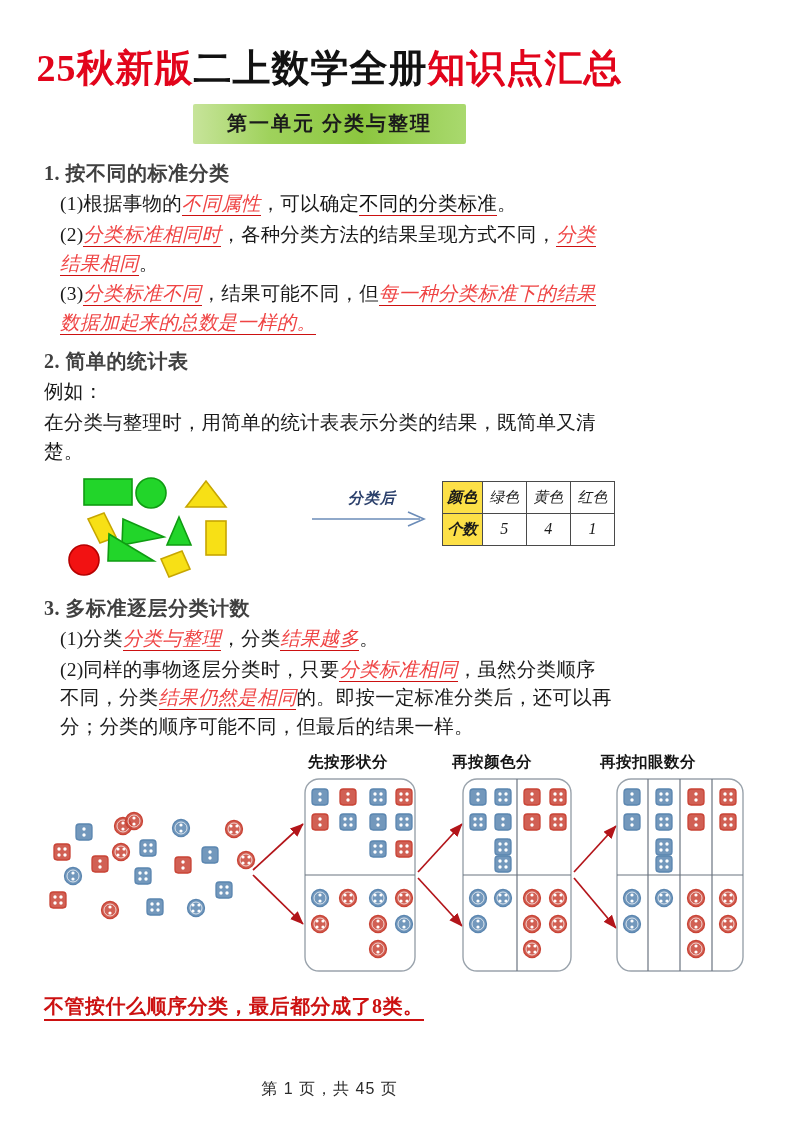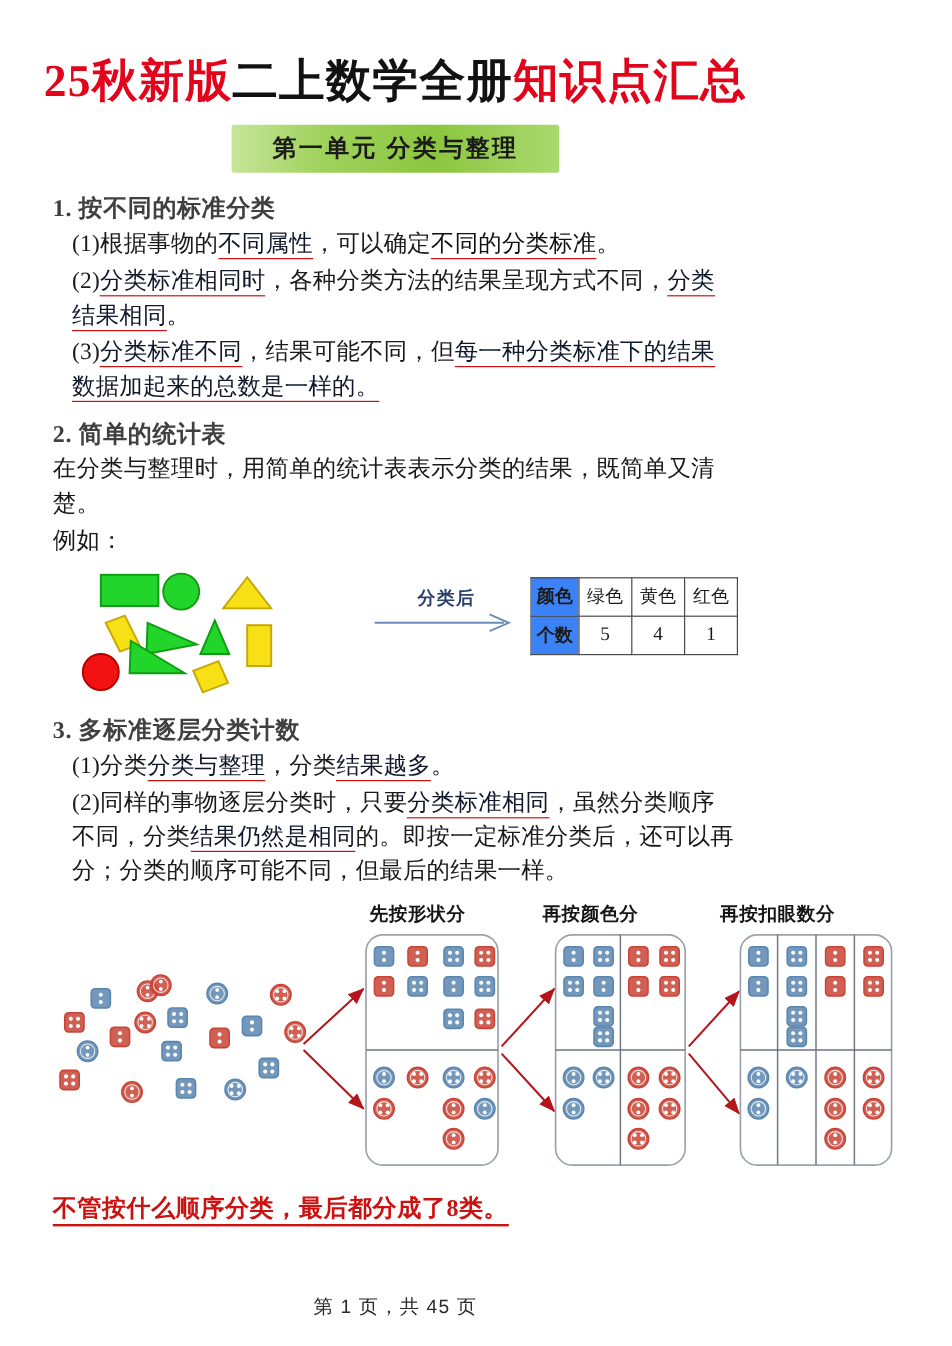--- a/index.html
+++ b/index.html
@@ -50,35 +50,37 @@
     margin: 10px 0 3px 0;
   }
   .para {
     font-size: 19.5px;
     line-height: 1.48;
     margin: 2px 0 2px 0;
     letter-spacing: .2px;
   }
   .para.indent { padding-left: 16px; text-indent: 0; }
   .em {
-    color:#0f172a;
+    color:#ef4444;
     border-bottom: 1.6px solid #cc1111;
     padding-bottom: 1px;
+    font-style: italic;
   }
   .emu {
     color:#111;
     border-bottom: 1.6px solid #cc1111;
     padding-bottom: 1px;
   }
 
   
   .fig1 {
     position: relative;
     height: 112px;
     margin-top: 6px;
+    font-style: italic;
   }
   .shapes { position:absolute; left: 22px; top: 0; width: 230px; height: 108px; }
   .shapes svg { display:block; }
 
   .arrow1 { position:absolute; left: 268px; top: 16px; width: 120px; text-align:center; }
   .arrow1 .lbl { font-size: 15px; color:#2a3f6b; font-weight: bold; letter-spacing:1px; }
   .arrow1 svg { display:block; margin-top: 2px; }
 
   .stat-table {
     position:absolute; left: 398px; top: 8px;
@@ -87,21 +89,21 @@
   }
   .stat-table td {
     border: 1px solid #4a4a4a;
     text-align:center;
     padding: 6px 0;
     width: 73px;
     height: 28px;
     font-family: "Liberation Serif", serif;
   }
   .stat-table td.hdr {
-    background: #3b82f6;
+    background: #fde047;
     font-weight: bold;
     width: 64px;
   }
   .stat-table td.num { font-size: 16px; }
 
   
   .fig2 { position: relative; height: 225px; margin-top: 10px; }
   .col-label {
     position:absolute;
     font-size: 15.5px;
@@ -160,22 +162,22 @@
 
     <div class="para indent">
       <span>(2)</span><span class="em">分类标准相同时</span><span>，各种分类方法的结果呈现方式不同，</span><span class="em">分类结果相同</span><span>。</span>
     </div>
 
     <div class="para indent">
       <span>(3)</span><span class="em">分类标准不同</span><span>，结果可能不同，但</span><span class="em">每一种分类标准下的结果数据加起来的总数是一样的。</span>
     </div>
 
     <div class="h-sec">2. 简单的统计表</div>
+    <div class="para">例如：</div>
     <div class="para">在分类与整理时，用简单的统计表表示分类的结果，既简单又清楚。</div>
-    <div class="para">例如：</div>
 
     <div class="fig1">
 
       <div class="shapes">
         <svg width="235" height="108" viewBox="0 0 235 108">
 
           <rect x="18" y="6" width="48" height="26" fill="#22d52a" stroke="#0f9c12" stroke-width="1.6"></rect>
 
           <circle cx="85" cy="20" r="15" fill="#22d52a" stroke="#0f9c12" stroke-width="1.6"></circle>
 

